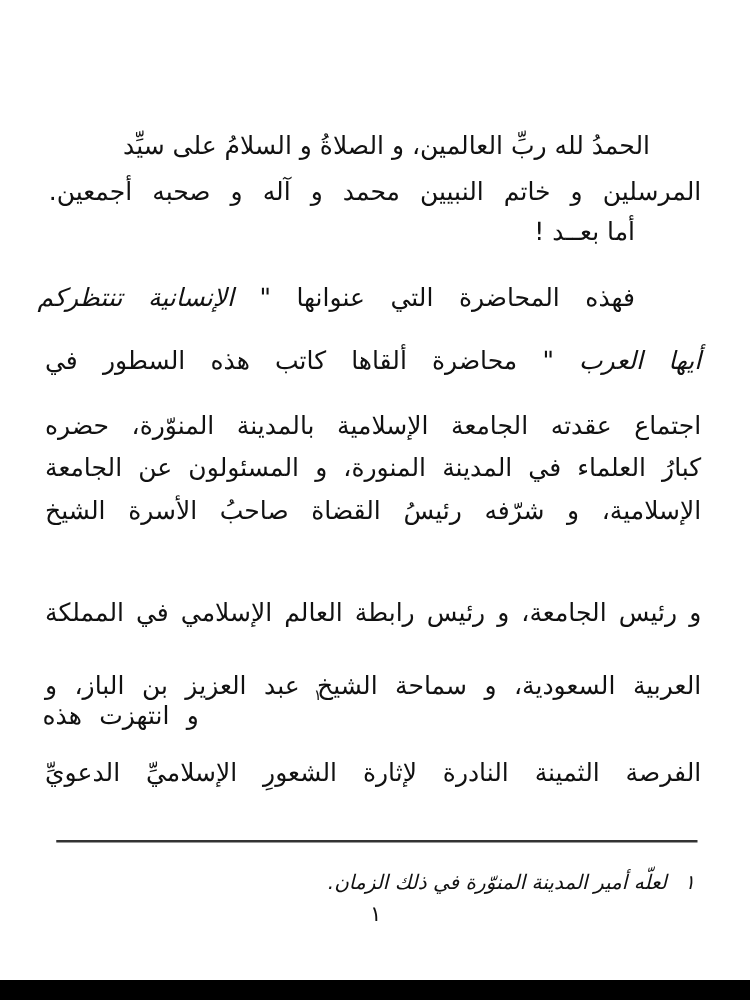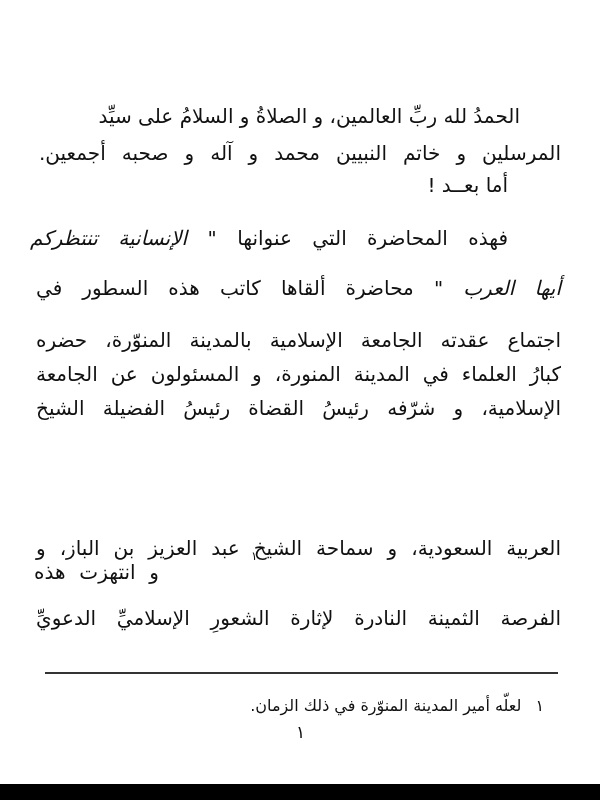--- a/index.html
+++ b/index.html
@@ -30,22 +30,22 @@
     .line b, .line .em { font-weight: normal; font-style: italic; }
     .fnref {
       position: absolute; font-size: 12px; line-height: 12px;
       direction: rtl;
     }
     .rule {
       position: absolute; left: 45px; top: 672px; width: 513px; height: 2px;
       background: #333333;
     }
     .footnote {
-      position: absolute; right: 56px; top: 694px;
-      direction: rtl; font-size: 16px; line-height: 24px; white-space: nowrap;
+      position: absolute; right: 44px; top: 694px;
+      direction: rtl; font-size: 16px; line-height: 24px; white-space: nowrap; font-style: italic;
     }
     .footnote .num { margin-left: 14px; }
     .pagenum {
       position: absolute; left: 296px; top: 720px;
       font-size: 17px; line-height: 24px;
     }
     .bottom-bar {
       position: absolute; left: 0; top: 784px; width: 600px; height: 16px;
       background: #000000;
     }
@@ -78,24 +78,27 @@
 
   <div class="line" style="right:39px; width:525px; top:325px;">
     <span>اجتماع عقدته الجامعة الإسلامية بالمدينة المنوّرة، حضره</span>
   </div>
 
   <div class="line" style="right:39px; width:525px; top:359px;">
     <span>كبارُ العلماء في المدينة المنورة، و المسئولون عن الجامعة</span>
   </div>
 
   <div class="line" style="right:39px; width:525px; top:393px;">
-    <span>الإسلامية، و شرّفه رئيسُ القضاة رئيسُ الفضيلة الشيخ</span>
+    <span>الإسلامية، و شرّفه رئيسُ القضاة صاحبُ الأسرة الشيخ</span>
   </div>
 
 
+  <div class="line" style="right:39px; width:525px; top:475px;">
+    <span>و رئيس الجامعة، و رئيس رابطة العالم الإسلامي في المملكة</span>
+  </div>
 
   <div class="line" style="right:39px; width:525px; top:510px;margin-top:23px;">
     <span>العربية السعودية، و سماحة الشيخ عبد العزيز بن الباز، و</span>
   </div>
 
   <span class="fnref" style="left:251px; top:550px;">١</span>
   <div class="line" style="right:39px; width:525px; top:603px;">
     <span>الفرصة الثمينة النادرة لإثارة الشعورِ الإسلاميِّ الدعويِّ</span>
   </div>
 

